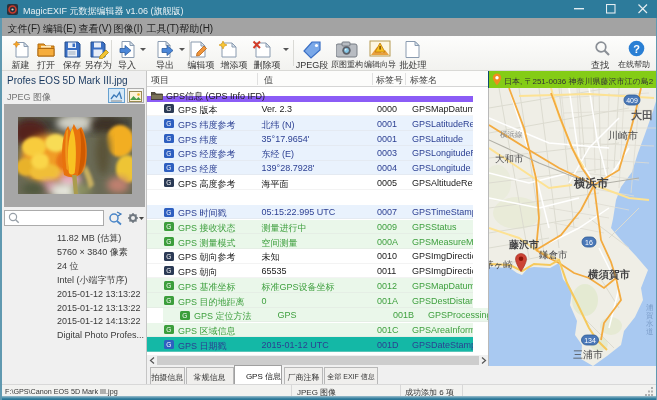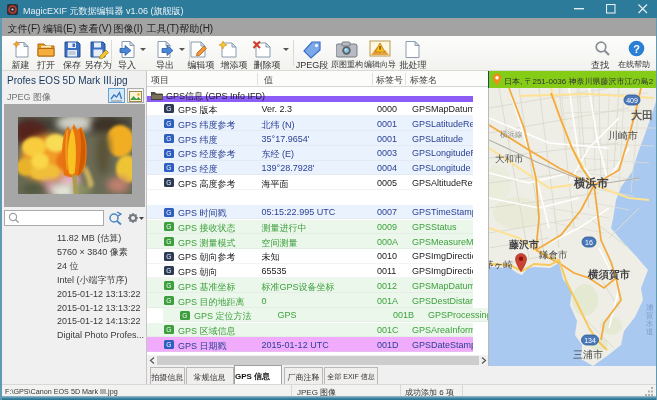--- a/index.html
+++ b/index.html
@@ -376,21 +376,21 @@
 <div class="abs" style="left:0;top:251.5px;width:326px;height:14.7px;background:#eaf7ea;border-bottom:1px solid rgba(220,220,220,.35);overflow:hidden">
       <span class="abs" style="left:17px;top:2.8px;width:9.5px;height:9px;background:#3c9e3c;border-radius:1.5px"></span>
       <svg class="abs" style="left:17px;top:2.8px" width="9.5" height="9">
         <text x="4.7" y="7.3" font-size="6.5" fill="#fff" text-anchor="middle">G</text>
       </svg>
       <span class="t" style="left:31px;top:2.5px;font-size:9px;color:#3fa03f">GPS 区域信息</span>
       <span class="t" style="left:114.6px;top:2.5px;font-size:9px;color:#3fa03f"></span>
       <span class="t" style="left:230px;top:2.5px;font-size:9px;color:#3fa03f">001C</span>
       <span class="t" style="left:265px;top:2.5px;font-size:9px;color:#3fa03f">GPSAreaInformation</span>
     </div>
-<div class="abs" style="left:0;top:266.2px;width:326px;height:14.7px;background:#f0abfc;border-bottom:1px solid rgba(220,220,220,.35);overflow:hidden">
+<div class="abs" style="left:0;top:266.2px;width:326px;height:14.7px;background:#14b8a6;border-bottom:1px solid rgba(220,220,220,.35);overflow:hidden">
       <span class="abs" style="left:17px;top:2.8px;width:9.5px;height:9px;background:#2e5fc0;border-radius:1.5px"></span>
       <svg class="abs" style="left:17px;top:2.8px" width="9.5" height="9">
         <text x="4.7" y="7.3" font-size="6.5" fill="#fff" text-anchor="middle">G</text>
       </svg>
       <span class="t" style="left:31px;top:2.5px;font-size:9px;color:#2b3f92">GPS 日期戳</span>
       <span class="t" style="left:114.6px;top:2.5px;font-size:9px;color:#2b3f92">2015-01-12 UTC</span>
       <span class="t" style="left:230px;top:2.5px;font-size:9px;color:#2b3f92">001D</span>
       <span class="t" style="left:265px;top:2.5px;font-size:9px;color:#2b3f92">GPSDateStamp</span>
     </div>
 <div class="abs" style="left:0;top:284px;width:341px;height:10px;background:#f0f0f0">
@@ -398,21 +398,21 @@
         <path d="M5 0.5 L1.5 3.5 L5 6.5" fill="none" stroke="#555" stroke-width="1.2"></path>
       </svg>
 <div class="abs" style="left:10px;top:0.5px;width:322px;height:9px;background:#cdcdcd"></div>
 <svg class="abs" style="left:333px;top:1.5px" width="7" height="7">
         <path d="M2 0.5 L5.5 3.5 L2 6.5" fill="none" stroke="#555" stroke-width="1.2"></path>
       </svg>
 </div>
 <div class="abs" style="left:0;top:294px;width:342px;height:19px;background:#f0f0f0">
 <div class="abs" style="left:2.5px;top:2px;width:35.5px;height:17px;background:#f0efed;border:1px solid #b8b8b8;border-bottom:none;text-align:center;font-size:8px;color:#333;padding-top:3.5px;white-space:nowrap;overflow:hidden">拍摄信息</div>
 <div class="abs" style="left:38.5px;top:2px;width:48px;height:17px;background:#f0efed;border:1px solid #b8b8b8;border-bottom:none;text-align:center;font-size:8px;color:#333;padding-top:3.5px;white-space:nowrap;overflow:hidden">常规信息</div>
-<div class="abs" style="left:87px;top:0px;width:48px;height:19px;background:#fff;border:1px solid #a0a0a0;border-bottom:none;z-index:2;text-align:left;font-size:8px;font-weight:bold;color:#111;padding-top:4.5px">GPS 信息</div>
+<div class="abs" style="left:87px;top:0px;width:48px;height:19px;background:#fff;border:1px solid #a0a0a0;border-bottom:none;z-index:2;text-align:right;font-size:8px;font-weight:normal;color:#111;padding-top:4.5px">GPS 信息</div>
 <div class="abs" style="left:137px;top:2px;width:39px;height:17px;background:#f0efed;border:1px solid #b8b8b8;border-bottom:none;text-align:center;font-size:8px;color:#333;padding-top:3.5px;white-space:nowrap;overflow:hidden">厂商注释</div>
 <div class="abs" style="left:177px;top:2px;width:54px;height:17px;background:#f0efed;border:1px solid #b8b8b8;border-bottom:none;text-align:center;font-size:7px;color:#333;padding-top:3.5px;white-space:nowrap;overflow:hidden">全部 EXIF 信息</div>
 </div>
   </div>
 <div class="abs" id="maparea">
 <div class="abs" style="left:0;top:0;width:168px;height:32px;background:#84cc16;border-bottom:1px solid #d8d8d8;border-left:1px solid #0c4a6e">
 <svg class="abs" style="left:3px;top:2px" width="10" height="13">
         <path d="M5 12.5 C5 12.5 0.8 7.5 0.8 4.6 A4.2 4.2 0 1 1 9.2 4.6 C9.2 7.5 5 12.5 5 12.5 z" fill="#f08c1e"></path>
         <circle cx="5" cy="4.7" r="1.7" fill="#fff"></circle>
       </svg>

